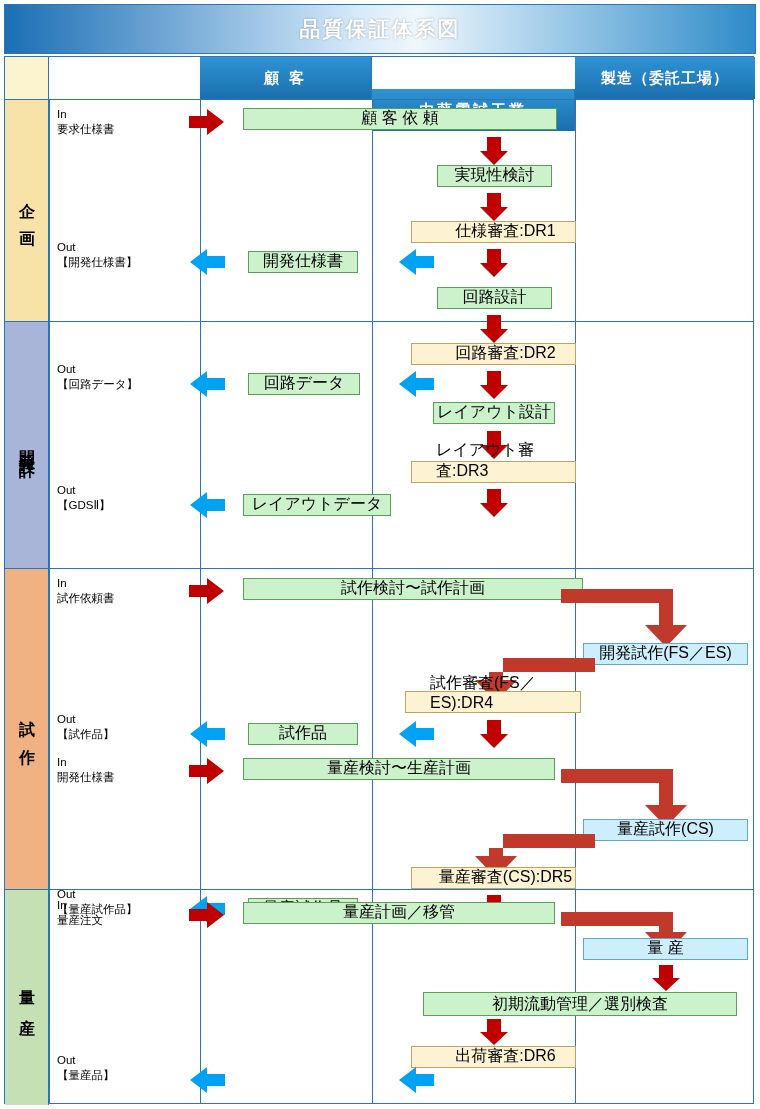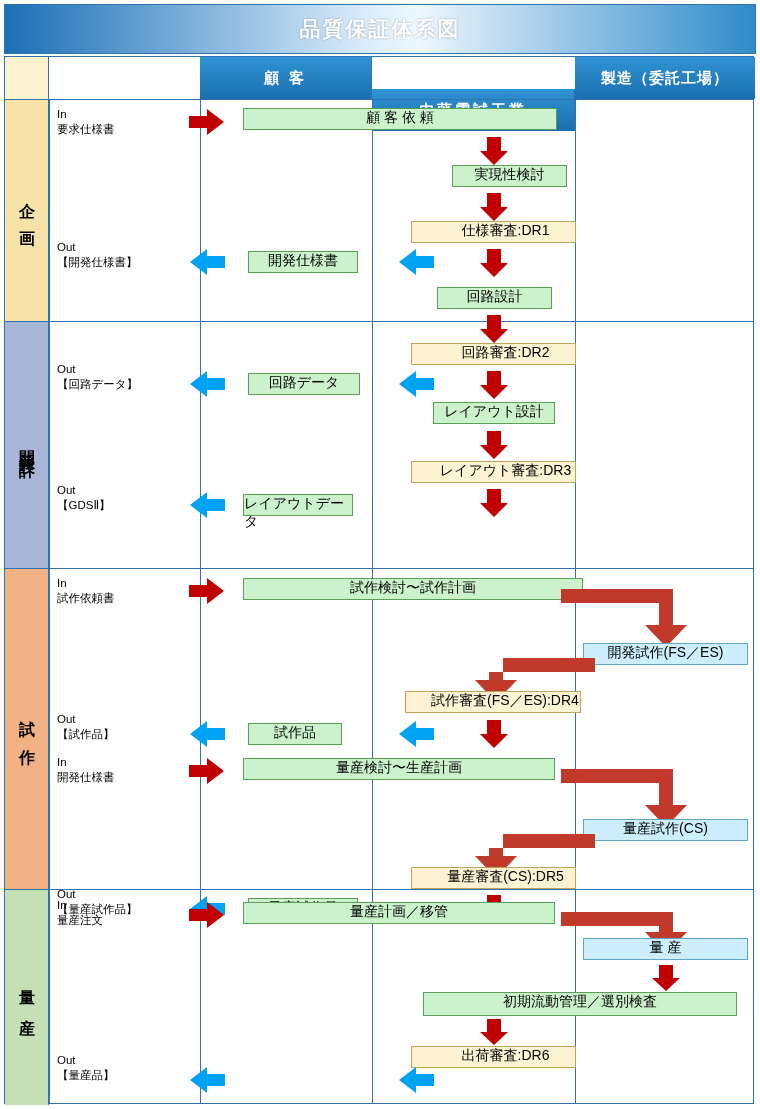--- a/index.html
+++ b/index.html
@@ -29,22 +29,22 @@
   .vsep{position:absolute;top:42px;bottom:0;width:1px;background:#2e74b5;}
   
   .hsep{position:absolute;left:0;right:0;height:1px;background:#2e74b5;}
 
   
   .stage{position:absolute;left:0;width:44px;box-sizing:border-box;border-right:1px solid #2e74b5;
          display:flex;align-items:center;justify-content:center;}
   .stage span{font-size:16px;font-weight:bold;color:#000;writing-mode:vertical-rl;letter-spacing:12px;}
 
   
-  .box{position:absolute;box-sizing:border-box;display:flex;align-items:flex-start;justify-content:center;
-       font-size:14px;color:#000;border:1px solid #7f7f7f;}
+  .box{position:absolute;box-sizing:border-box;display:flex;align-items:flex-end;justify-content:center;
+       font-size:16px;color:#000;border:1px solid #7f7f7f;}
   .green{background:#ccf2cc;border-color:#5a9e5a;}
   .cream{background:#fdf3d2;border-color:#b9a martin;border-color:#bda55d;padding-left:24px;}
   .cyan{background:#cdeffd;border-color:#5fa8c9;}
 
   
   .io{position:absolute;font-size:11.5px;color:#000;line-height:15px;white-space:nowrap;}
 
   
   .arr{position:absolute;}
 </style>
@@ -103,21 +103,21 @@
     <svg class="arr" style="left:184px;top:52px;" width="36" height="26">
       <path d="M0 7 H18 V0 L35 13 L18 26 V19 H0 Z" fill="#c00000"></path>
     </svg>
 
     <div class="box green" style="left:238px;top:51px;width:314px;height:22px;">
       <span>顧 客 依 頼</span>
     </div>
     <svg class="arr" style="left:475px;top:80px;" width="28" height="28">
       <path d="M7 0 H21 V14 H28 L14 28 L0 14 H7 Z" fill="#c00000"></path>
     </svg>
-    <div class="box green" style="left:432px;top:108px;width:115px;height:22px;margin-left:15px;">
+    <div class="box green" style="left:432px;top:108px;width:115px;height:22px;">
       <span>実現性検討</span>
     </div>
     <svg class="arr" style="left:475px;top:136px;" width="28" height="28">
       <path d="M7 0 H21 V14 H28 L14 28 L0 14 H7 Z" fill="#c00000"></path>
     </svg>
     <div class="box cream" style="left:406px;top:164px;width:165px;height:22px;">
       <span>仕様審査:DR1</span>
     </div>
     <svg class="arr" style="left:475px;top:192px;" width="28" height="28">
       <path d="M7 0 H21 V14 H28 L14 28 L0 14 H7 Z" fill="#c00000"></path>
@@ -177,21 +177,21 @@
       <path d="M7 0 H21 V14 H28 L14 28 L0 14 H7 Z" fill="#c00000"></path>
     </svg>
 
     <div class="io" style="left:52px;top:426px;">
       <div>Out</div>
       <div>【GDSⅡ】</div>
     </div>
     <svg class="arr" style="left:185px;top:435px;" width="36" height="26">
       <path d="M35 7 H17 V0 L0 13 L17 26 V19 H35 Z" fill="#00a2f3"></path>
     </svg>
-    <div class="box green" style="left:238px;top:437px;width:110px;height:22px;">
+    <div class="box green" style="left:238px;top:437px;width:148px;height:22px;">
       <span>レイアウトデータ</span>
     </div>
 
     <div class="io" style="left:52px;top:519px;">
       <div>In</div>
       <div>試作依頼書</div>
     </div>
     <svg class="arr" style="left:184px;top:521px;" width="36" height="26">
       <path d="M0 7 H18 V0 L35 13 L18 26 V19 H0 Z" fill="#c00000"></path>
     </svg>
@@ -216,21 +216,21 @@
       <path d="M7 0 H21 V14 H28 L14 28 L0 14 H7 Z" fill="#c00000"></path>
     </svg>
 
     <div class="io" style="left:52px;top:655px;">
       <div>Out</div>
       <div>【試作品】</div>
     </div>
     <svg class="arr" style="left:185px;top:664px;" width="36" height="26">
       <path d="M35 7 H17 V0 L0 13 L17 26 V19 H35 Z" fill="#00a2f3"></path>
     </svg>
-    <div class="box green" style="left:243px;top:666px;width:94px;height:22px;">
+    <div class="box green" style="left:243px;top:666px;width:110px;height:22px;">
       <span>試作品</span>
     </div>
     <svg class="arr" style="left:394px;top:664px;" width="36" height="26">
       <path d="M35 7 H17 V0 L0 13 L17 26 V19 H35 Z" fill="#00a2f3"></path>
     </svg>
 
     <div class="io" style="left:52px;top:698px;">
       <div>In</div>
       <div>開発仕様書</div>
     </div>

